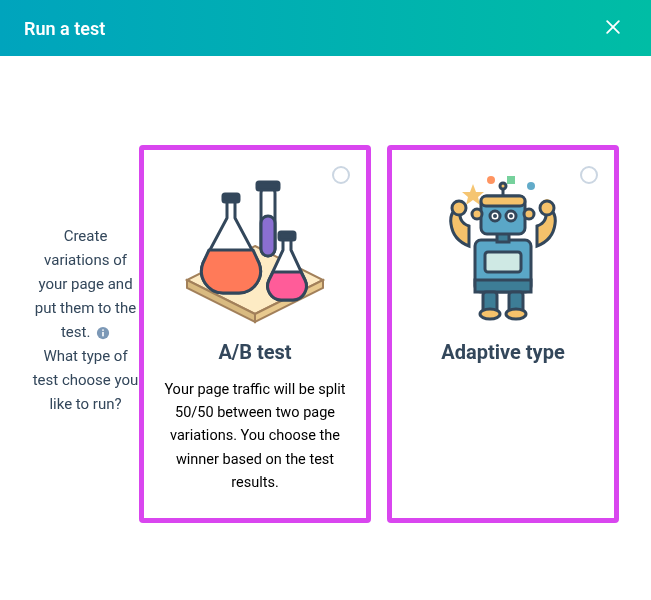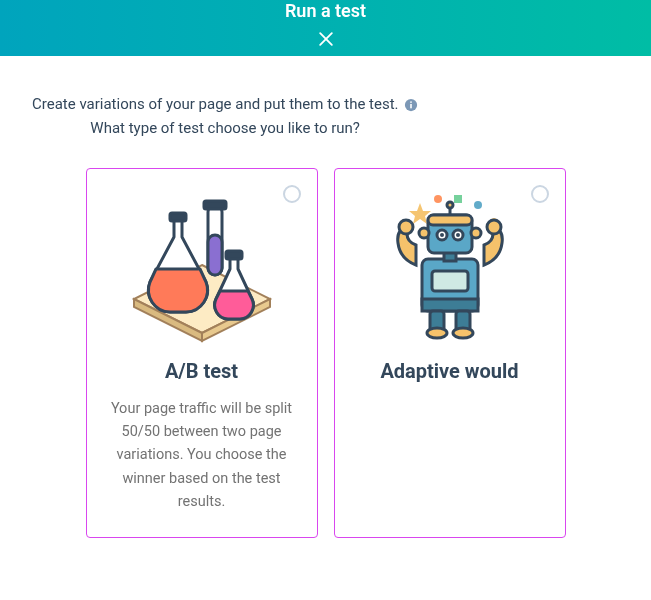--- a/index.html
+++ b/index.html
@@ -17,42 +17,41 @@
     flex-direction: column;
   }
   .header {
     background: linear-gradient(90deg, #00a4bd 0%, #00bda5 100%);
     color: #fff;
     display: flex;
     align-items: center;
     justify-content: space-between;
     padding: 0 24px;
     height: 56px;
-    flex-direction: column;
   }
   .header-title {
     font-size: 18px;
     font-weight: 600;
   }
   .close-btn {
     background: none;
     border: none;
     color: #fff;
     cursor: pointer;
     padding: 4px;
     display: flex;
     align-items: center;
   }
   .close-btn svg { width: 20px; height: 20px; }
   .content {
     flex: 1;
     padding: 36px 32px 24px;
     display: flex;
-    flex-direction: column;
-    align-items: flex-start;
+    flex-direction: row;
+    align-items: center;
   }
   .intro {
     text-align: center;
     margin-bottom: 28px;
     color: #33475b;
     font-size: 15px;
     line-height: 1.6;
   }
   .intro-line1 { display: inline; }
   .info-icon {
@@ -63,21 +62,21 @@
     margin-left: 2px;
   }
   .info-icon svg { width: 14px; height: 14px; fill: #7c98b6; }
   .cards {
     display: flex;
     gap: 16px;
     width: 100%;
     justify-content: center;
   }
   .card {
-    border: 1px solid #d946ef;
+    border: 5px solid #d946ef;
     border-radius: 4px;
     width: 232px;
     padding: 18px 11px 24px;
     position: relative;
     cursor: pointer;
     background: #fff;
     display: flex;
     flex-direction: column;
     align-items: center;
   }
@@ -101,21 +100,21 @@
   }
   .card-title {
     font-size: 20px;
     font-weight: 700;
     color: #33475b;
     margin-bottom: 14px;
     text-align: center;
   }
   .card-desc {
     font-size: 14.5px;
-    color: #737373;
+    color: #000000;
     line-height: 1.6;
     text-align: center;
   }
 </style>
 </head>
 <body>
 
 <div class="modal">
   <div class="header">
     <div class="header-title">Run a test</div>
@@ -218,18 +217,18 @@
               <line x1="80" y1="28" x2="80" y2="20"></line>
               <circle cx="80" cy="18" r="3" fill="#f5c26b"></circle>
 
               <rect x="60" y="124" width="14" height="20" rx="3" fill="#3d7d96"></rect>
               <rect x="86" y="124" width="14" height="20" rx="3" fill="#3d7d96"></rect>
               <ellipse cx="67" cy="146" rx="10" ry="5" fill="#f5c26b"></ellipse>
               <ellipse cx="93" cy="146" rx="10" ry="5" fill="#f5c26b"></ellipse>
             </g>
           </svg>
         </div>
-        <div class="card-title">Adaptive would</div>
+        <div class="card-title">Adaptive type</div>
       </div>
 
     </div>
   </div>
 </div>
 
 </body></html>

